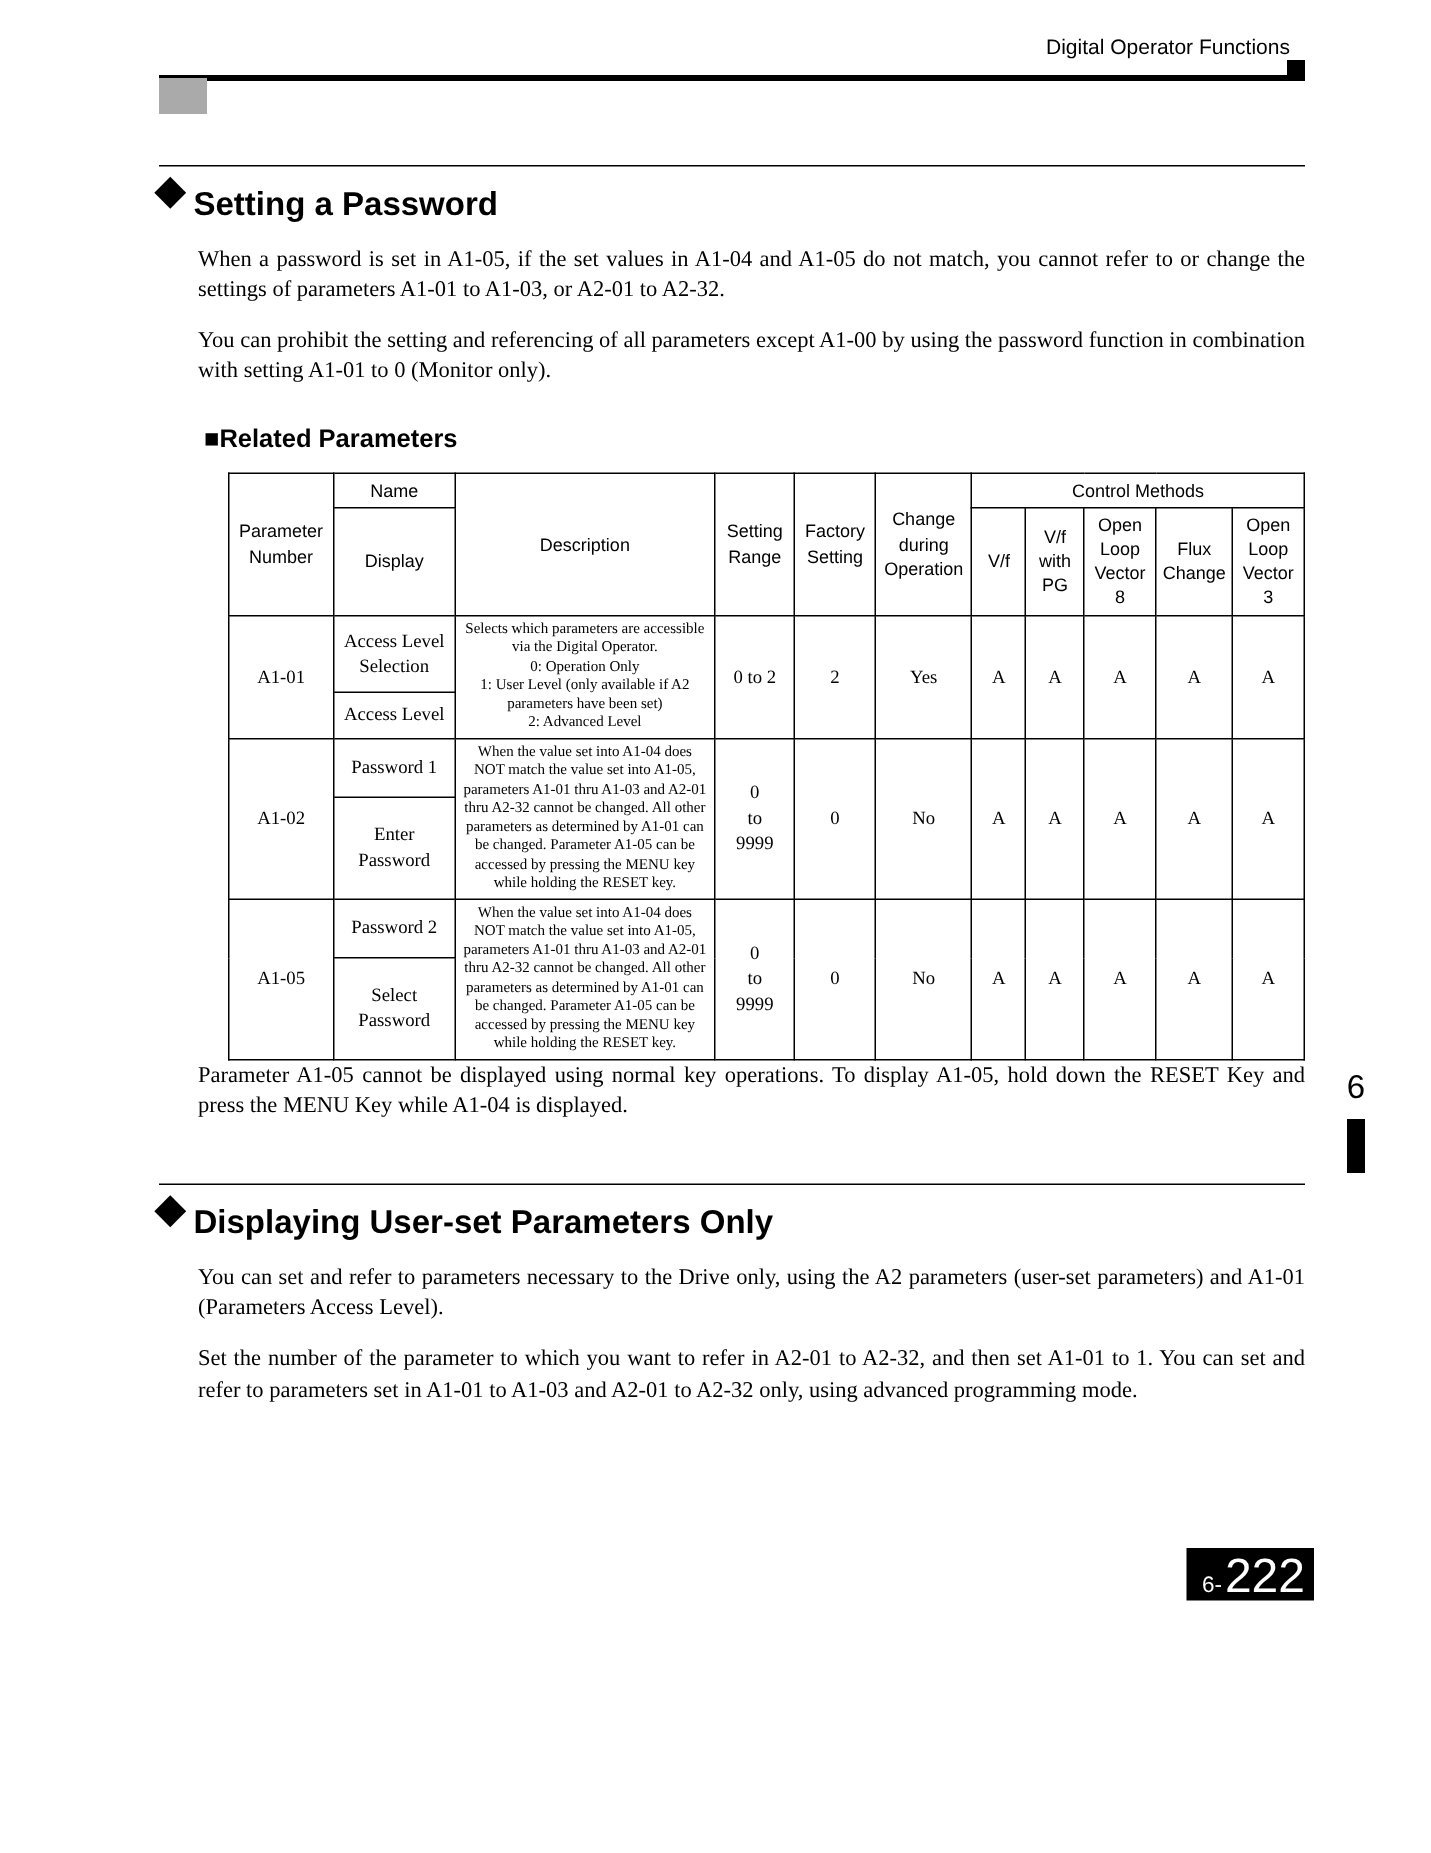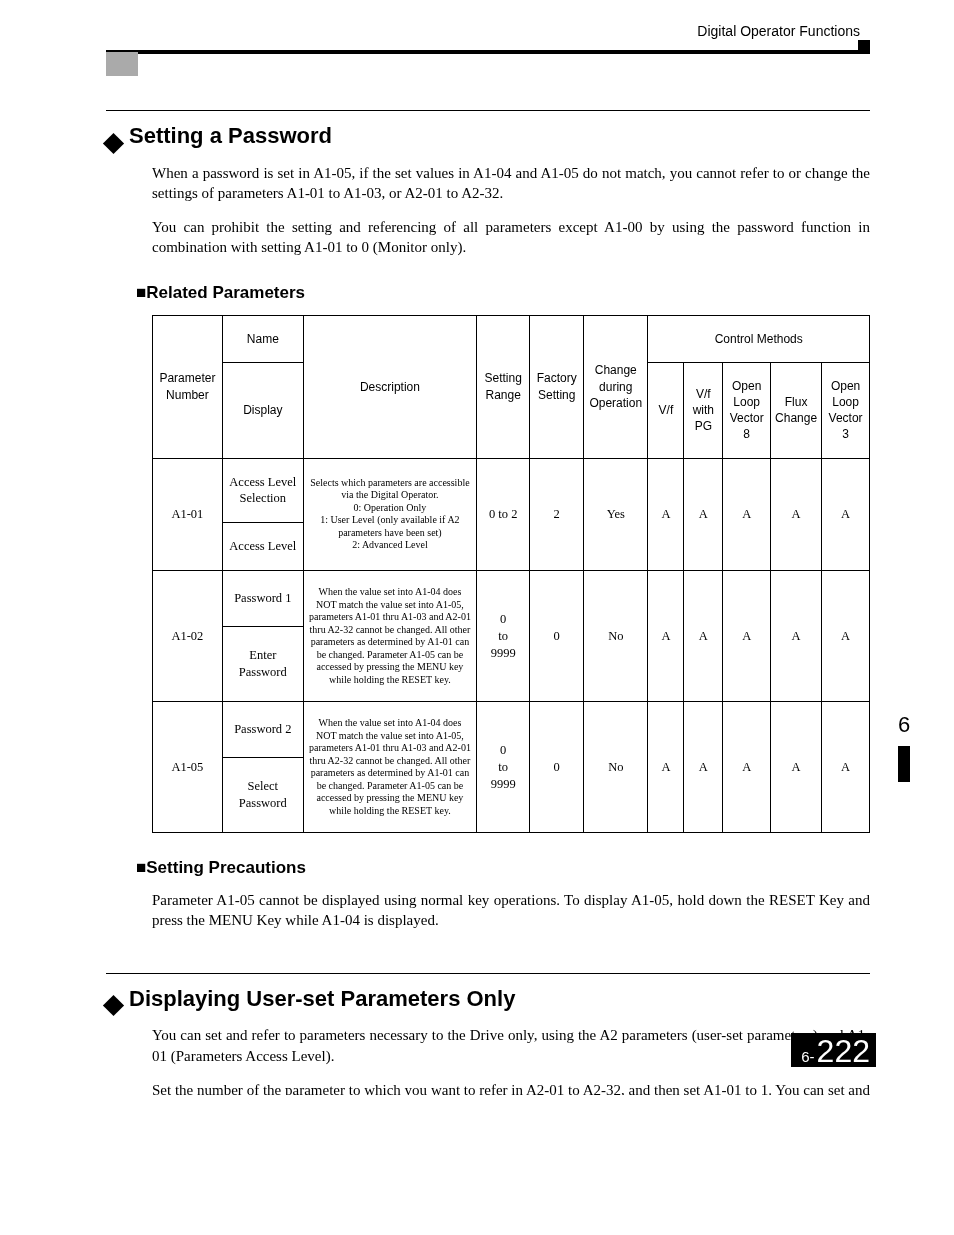--- a/index.html
+++ b/index.html
@@ -3,26 +3,26 @@
 <meta charset="utf-8">
 <style>
   html,body{margin:0;padding:0;background:#fff;color:#000;}
   .page{position:relative;width:954px;height:1095px;font-family:"Times New Roman",Times,serif;font-size:15px;line-height:1.35;}
   .hdr-title{position:absolute;top:22px;right:94px;font-family:Arial,Helvetica,sans-serif;font-size:14px;}
   .hdr-bar{position:absolute;top:40px;right:84px;width:12px;height:12px;background:#000;}
   .hdr-tab{position:absolute;top:52px;left:106px;width:32px;height:24px;background:#aaa;}
   .hdr-rule{position:absolute;top:50px;left:106px;right:84px;height:4px;background:#000;}
   .content{position:absolute;top:110px;left:106px;right:84px;}
   .sec-rule{border:none;border-top:1px solid #000;margin:0 0 8px 0;}
-  .sec-title{font-family:Arial,Helvetica,sans-serif;font-weight:bold;font-size:22px;display:flex;align-items:flex-end;gap:8px;margin:10px 0 12px 0;}
+  .sec-title{font-family:Arial,Helvetica,sans-serif;font-weight:bold;font-size:22px;display:flex;align-items:flex-start;gap:8px;margin:10px 0 12px 0;}
   .diamond{width:15px;height:15px;transform:rotate(45deg);background:#000;display:inline-block;flex:0 0 15px;}
-  .body-text{margin:0 0 14px 46px;text-align:justify;}
+  .body-text{margin:0 0 14px 26px;text-align:justify;}
   .sub-title{font-family:Arial,Helvetica,sans-serif;font-weight:bold;font-size:17px;margin:24px 0 10px 30px;}
   table.param{border-collapse:collapse;margin-left:46px;width:718px;font-size:12.5px;}
-  table.param th,table.param td{border:1px solid #000;padding:15px 4px;text-align:center;vertical-align:middle;}
+  table.param th,table.param td{border:1px solid #000;padding:3px 4px;text-align:center;vertical-align:middle;}
   table.param th{font-family:Arial,Helvetica,sans-serif;font-weight:normal;font-size:12px;}
   td.desc{text-align:left;font-size:10px;line-height:1.25;vertical-align:top;padding:5px 6px;}
   td.nd{text-align:left;vertical-align:top;padding:5px 6px;font-size:12.5px;}
   .side-6{position:absolute;right:36px;top:710px;width:28px;text-align:center;}
   .side-6 .num{font-family:Arial,Helvetica,sans-serif;font-size:22px;}
   .side-6 .bar{width:12px;height:36px;background:#000;margin:6px auto 0 auto;}
   .foot{position:absolute;right:78px;bottom:28px;background:#000;color:#fff;font-family:Arial,Helvetica,sans-serif;padding:2px 6px 0 10px;display:flex;align-items:baseline;}
   .foot .pre{font-size:15px;margin-right:2px;}
   .foot .pg{font-size:32px;line-height:1;}
 </style>
@@ -120,21 +120,20 @@
             <td rowspan="2">A</td>
             <td rowspan="2">A</td>
             <td rowspan="2">A</td>
           </tr>
           <tr>
             <td class="nd">Select Password</td>
           </tr>
         </tbody>
     </table>
 
-    <div class="sub-title">■Setting Precautions</div>
     <p class="body-text">Parameter A1-05 cannot be displayed using normal key operations. To display A1-05, hold down the RESET Key and press the MENU Key while A1-04 is displayed.</p>
 
     <div style="height:28px"></div>
     <hr class="sec-rule">
     <h2 class="sec-title">
       <span class="diamond"></span>
       <span>Displaying User-set Parameters Only</span>
     </h2>
     <p class="body-text">You can set and refer to parameters necessary to the Drive only, using the A2 parameters (user-set parameters) and A1-01 (Parameters Access Level).</p>
     <p class="body-text">Set the number of the parameter to which you want to refer in A2-01 to A2-32, and then set A1-01 to 1. You can set and refer to parameters set in A1-01 to A1-03 and A2-01 to A2-32 only, using advanced programming mode.</p>

